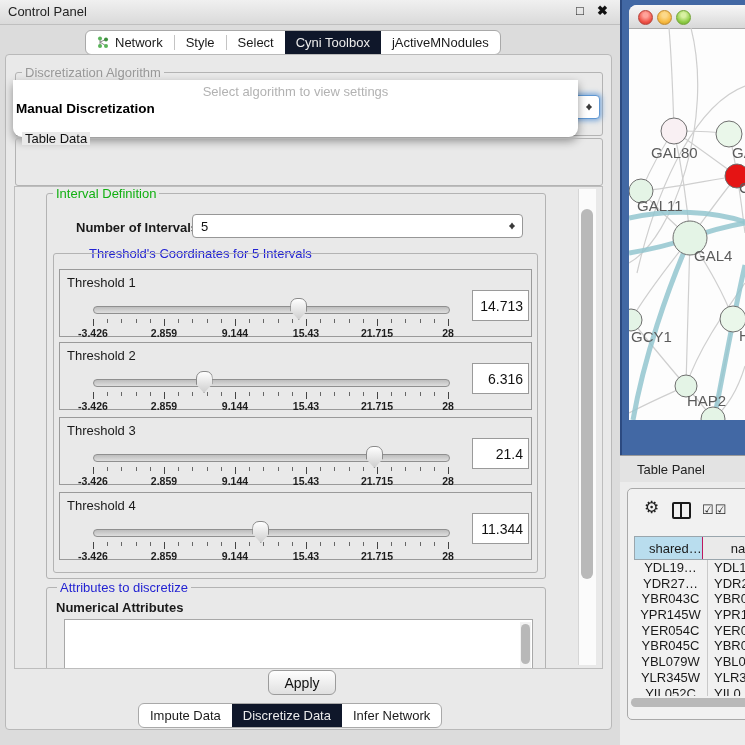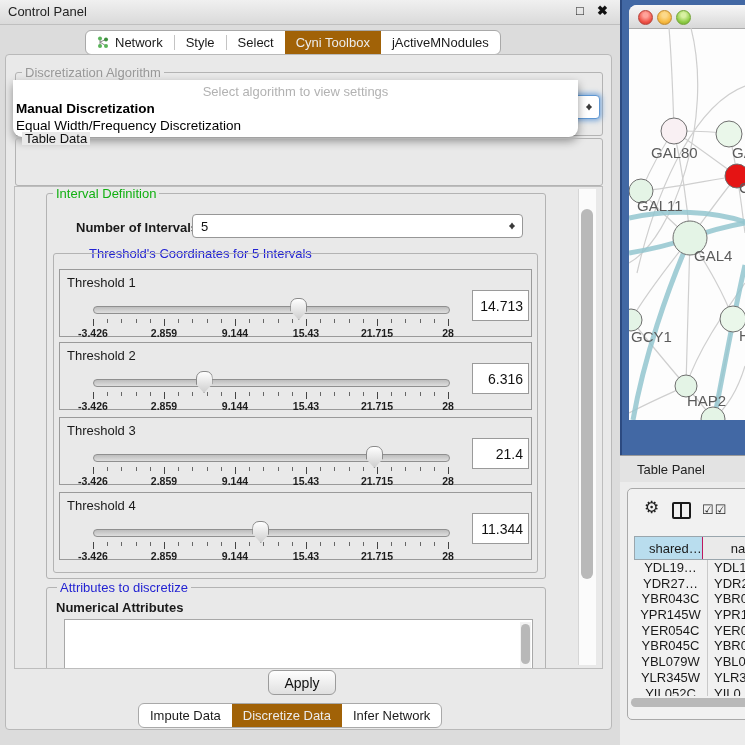--- a/index.html
+++ b/index.html
@@ -9,21 +9,21 @@
 
   
   #titlebar{left:0;top:0;width:620px;height:24px;background:linear-gradient(#f0f0f0,#dadada);border-bottom:1px solid #bfbfbf;}
   #titlebar .t{position:absolute;left:8px;top:4px;font-size:13px;color:#222;}
   #float-ic{position:absolute;left:576px;top:3px;font-size:13px;color:#111;cursor:default;}
   #close-ic{position:absolute;left:597px;top:3px;font-size:13px;font-weight:bold;color:#111;cursor:default;}
 
   
   .segbar{display:flex;align-items:stretch;height:23px;background:#fff;border:1px solid #a9a9a9;border-radius:6px;overflow:hidden;}
   .ttab{display:flex;align-items:center;padding:0 11px;font-size:13px;color:#1a1a1a;white-space:nowrap;cursor:default;}
-  .ttab.sel{background:#a16207;color:#ececec;}
+  .ttab.sel{background:#0f172a;color:#ececec;}
   .tsep{width:1px;background:#c4c4c4;margin:4px 0;}
   .neticon{margin-right:5px;display:flex;align-items:center;}
   #toptabs{left:85px;top:30px;justify-content:flex-end;}
   #bottabs{left:138px;top:703px;}
 
   
   #panel{left:5px;top:54px;width:605px;height:674px;background:#e9e9e9;border:1px solid #b9b9b9;border-radius:4px;}
 
   .groupbox{position:absolute;border:1px solid #b3b3b3;border-radius:3px;}
   .grouptitle{position:absolute;background:#e9e9e9;padding:0 3px;font-size:13px;line-height:13px;}
@@ -150,21 +150,20 @@
 
   <div class="abs groupbox" style="left:15px;top:72px;width:586px;height:62px;"></div>
   <div class="abs grouptitle gt-gray" style="left:22px;top:66px;">Discretization Algorithm</div>
   <div class="abs combo" id="combo-alg">
       <span class="spin"></span>
     </div>
 
   <div class="abs" id="popup">
     <div class="prompt">Select algorithm to view settings</div>
     <div class="it1">Manual Discretization</div>
-    <div class="it2">Equal Width/Frequency Discretization</div>
   </div>
 
   <div class="abs groupbox" style="left:15px;top:138px;width:586px;height:46px;"></div>
   <div class="abs grouptitle gt-black" style="left:22px;top:132px;">Table Data</div>
   <div class="abs combo" style="left:27px;top:150px;width:549px;height:23px;margin-top:44px;">
     <span>galFiltered.sif default node</span>
     <span class="spin"></span>
   </div>
 
   <div class="abs" id="viewport">

